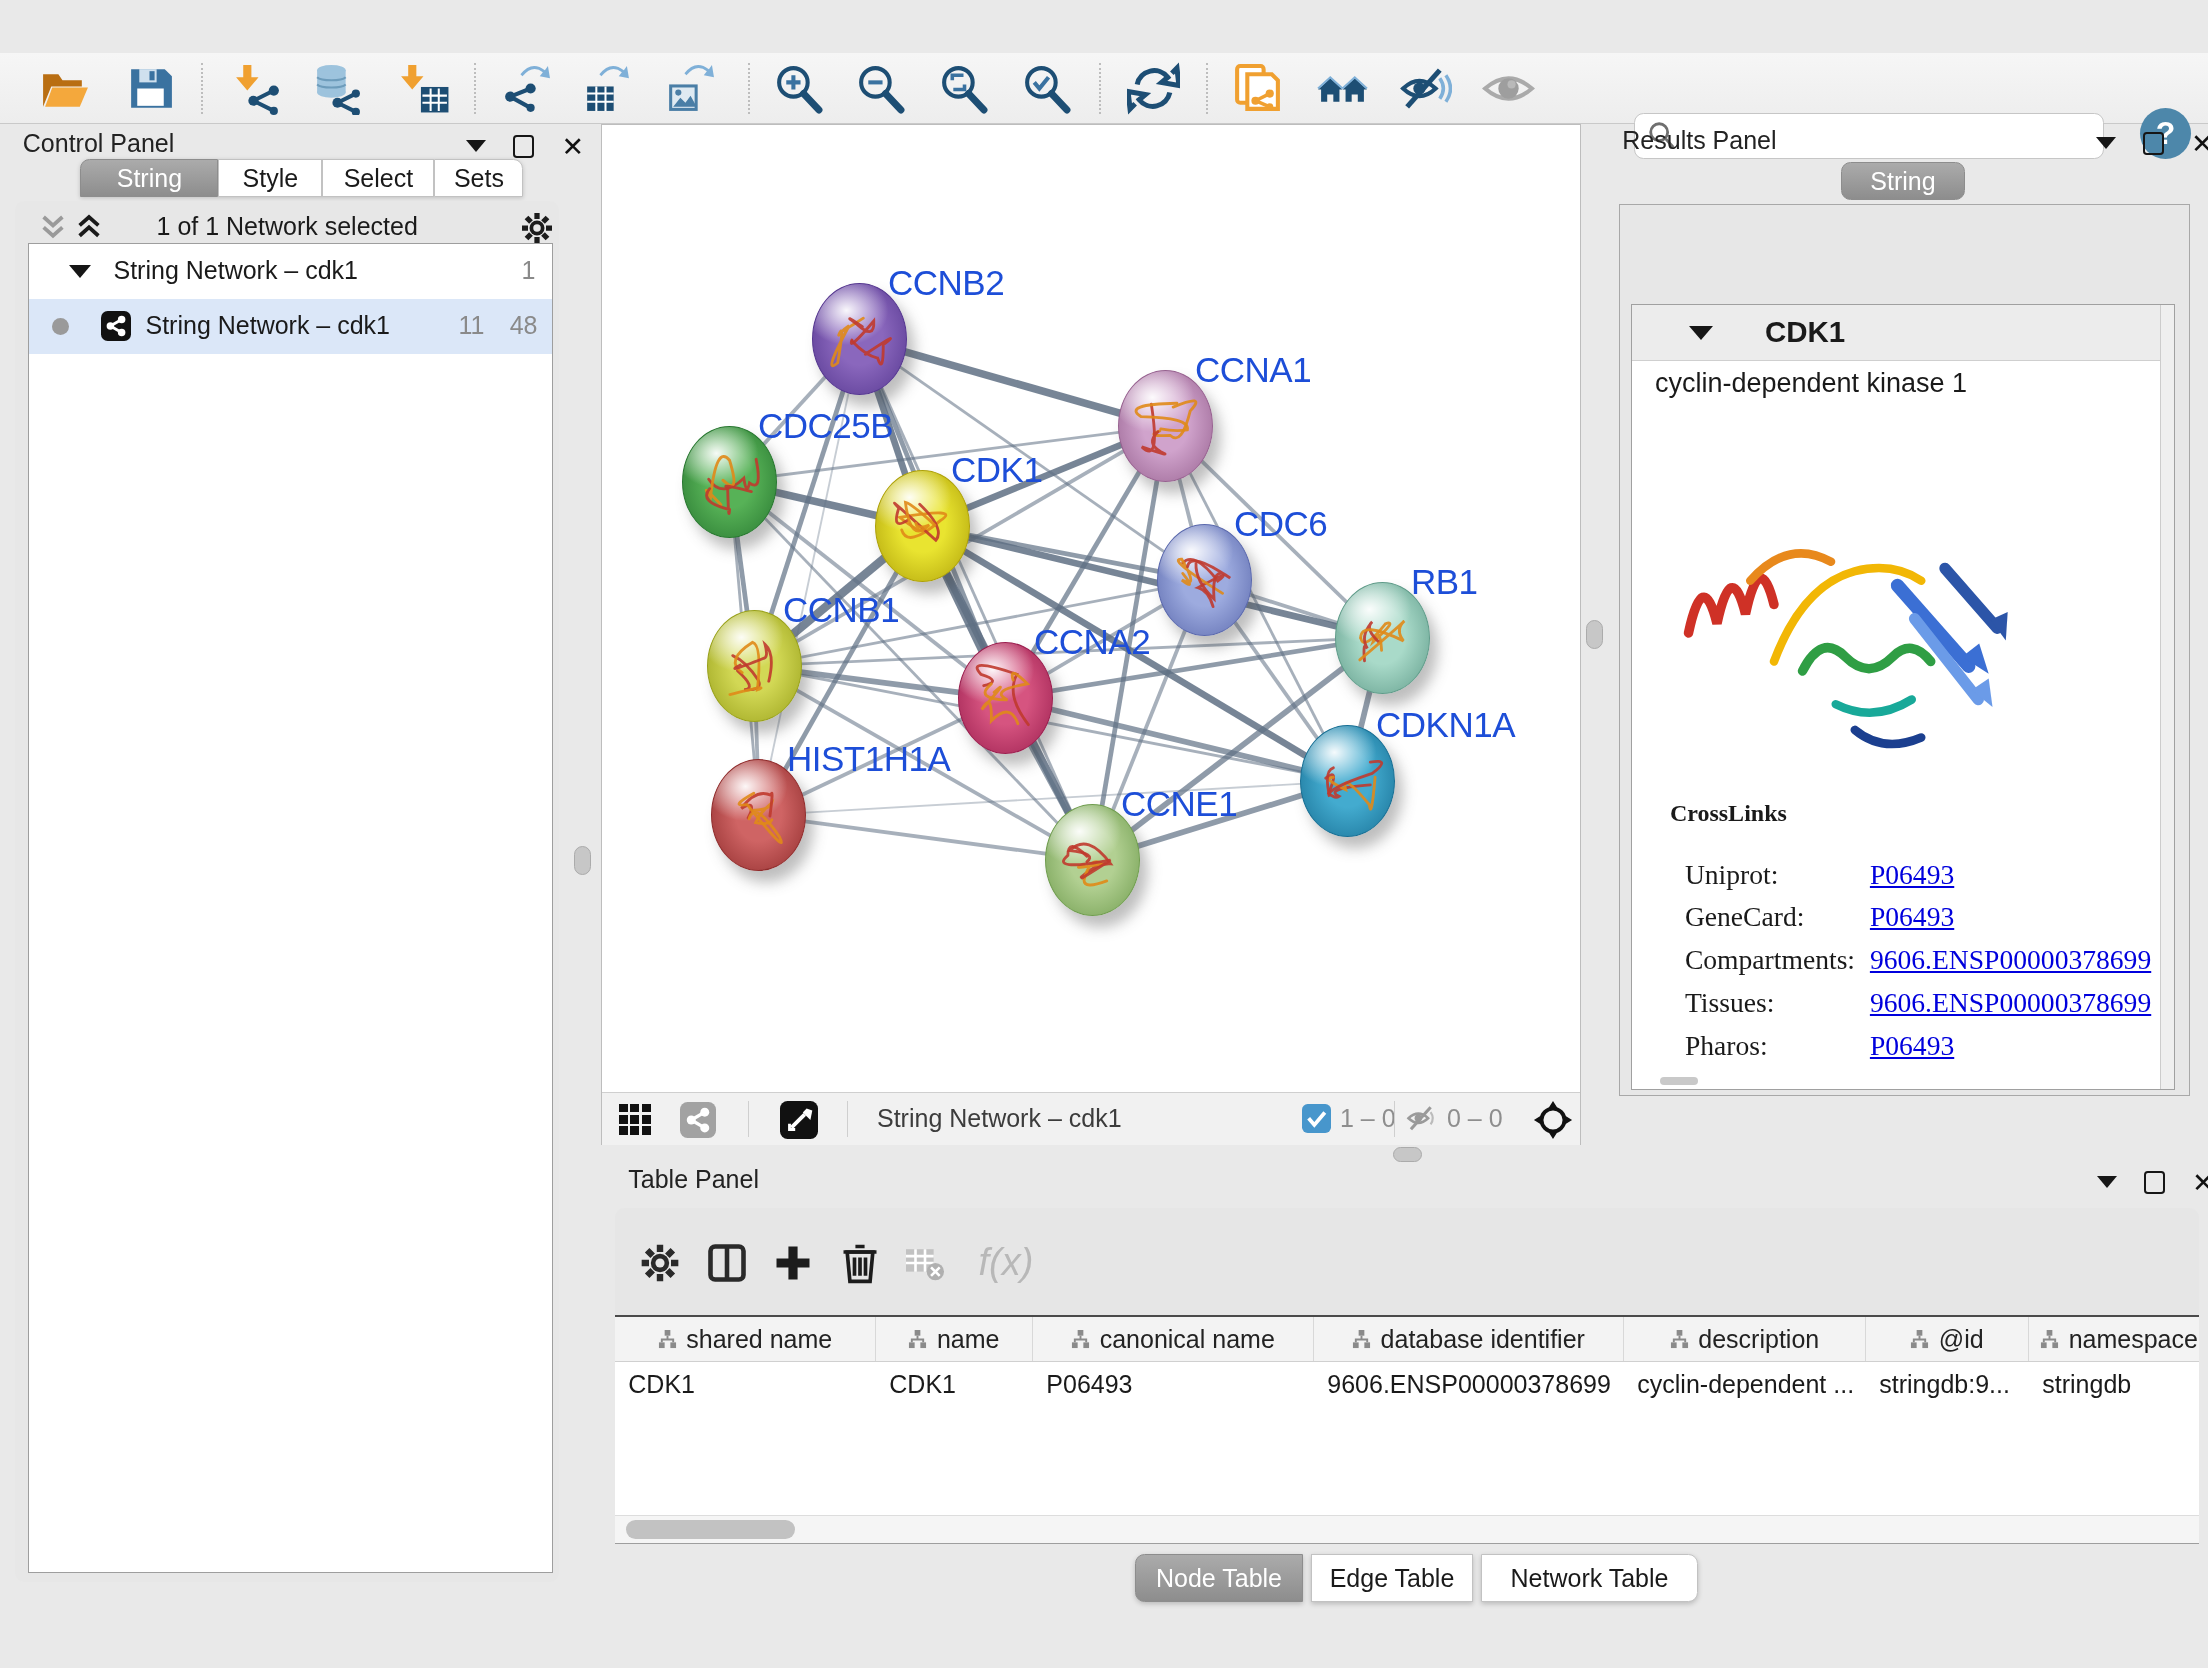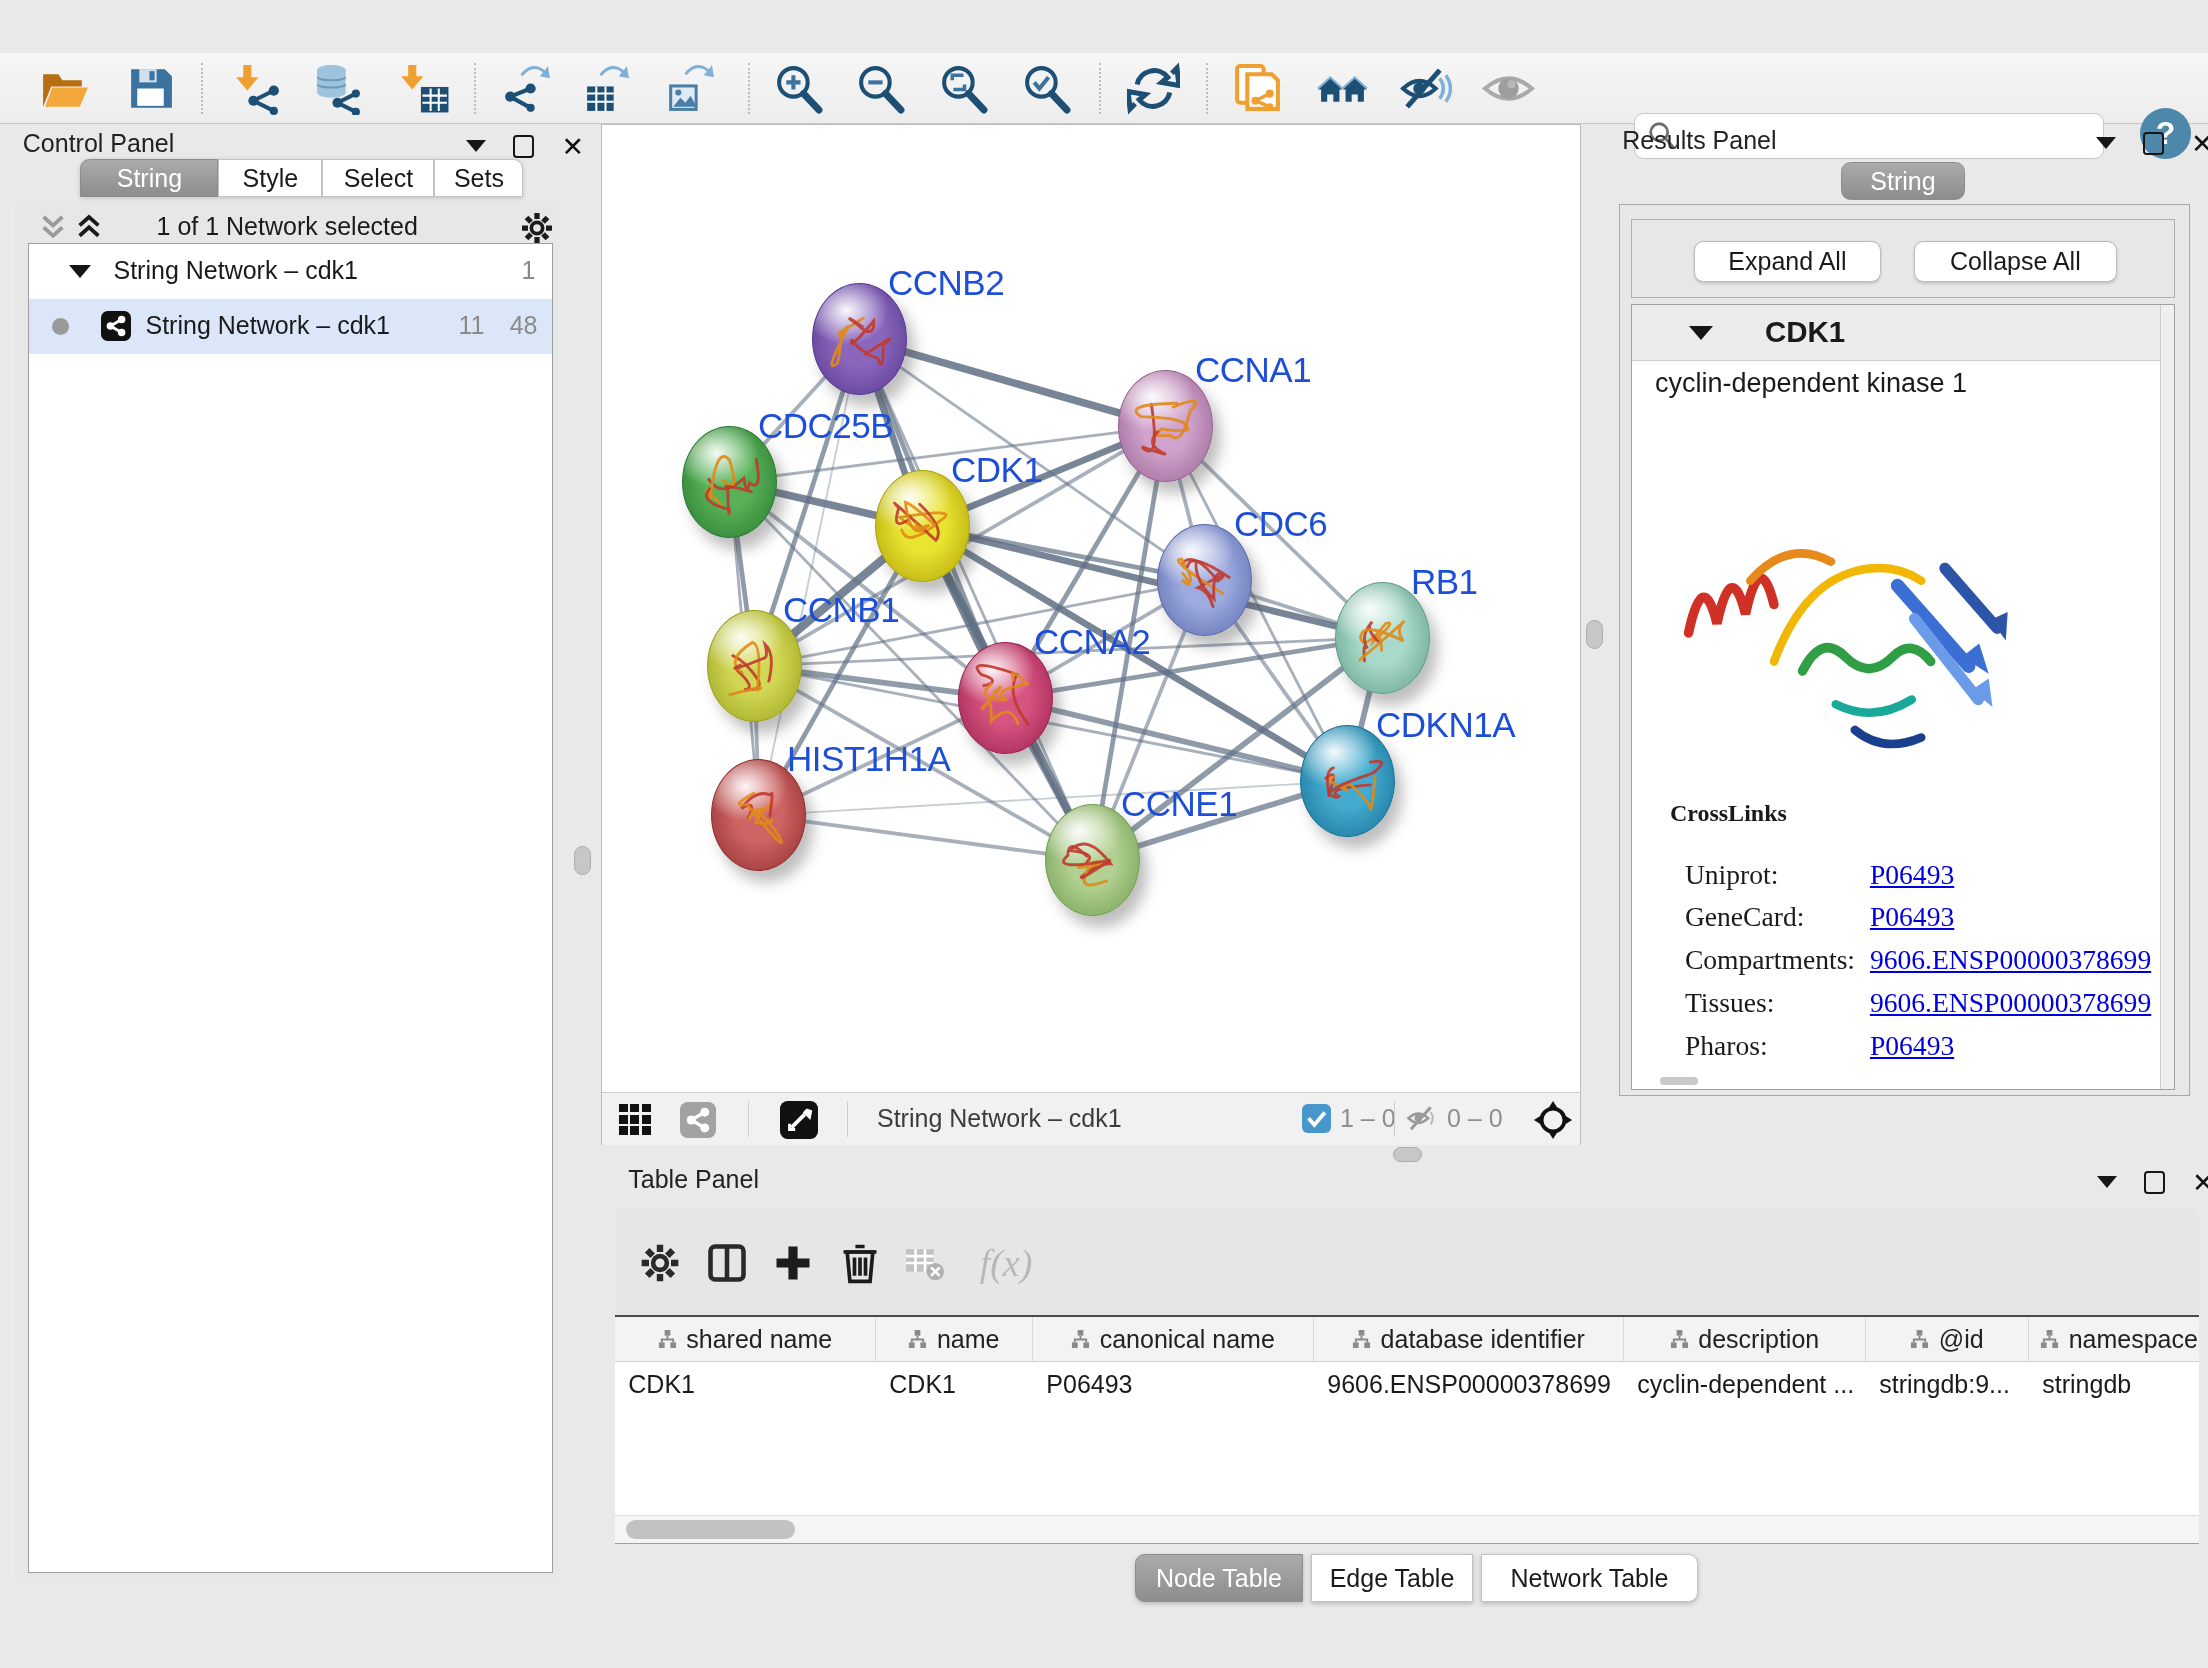--- a/index.html
+++ b/index.html
@@ -72,21 +72,21 @@
   #rp-cross{position:absolute;left:38px;top:495px;font-family:"Liberation Serif",serif;font-size:24px;font-weight:bold;}
   .cl-row{position:absolute;left:53px;width:476px;height:43px;font-family:"Liberation Serif",serif;font-size:27.6px;}
   .cl-label{position:absolute;left:0;}
   .cl-value{position:absolute;left:185px;color:#0000dd;text-decoration:underline;}
   #rp-scroll{position:absolute;right:0;top:0;bottom:0;width:13.3px;background:#efefef;border-left:1px solid #ccc;}
   #rp-nub{position:absolute;left:28.5px;bottom:3.8px;width:38px;height:8.6px;background:#c9c9c9;border-radius:4.8px;}
   
   #table-panel{position:absolute;left:615px;top:1163px;width:1584px;height:380px;}
   #tp-toolbar{position:absolute;left:0;top:45px;width:1584px;height:109px;background:#e6e6e6;border-radius:9.5px 9.5px 0 0;}
   .tp-icon{position:absolute;top:27px;width:55px;height:55px;display:flex;align-items:center;justify-content:center;}
-  #tp-fx{font-family:Liberation Serif, serif;font-style:italic;font-size:38px;color:#b8b8b8;}
+  #tp-fx{font-family:Liberation Sans, sans-serif;font-style:italic;font-size:38px;color:#b8b8b8;}
   #tp-table{position:absolute;left:0;top:152px;width:1584px;height:200px;background:#fff;
             border-top:2.9px solid #4a4a4a;overflow:hidden;}
   #tp-header{position:absolute;left:0;top:0;height:44px;display:flex;background:#f3f3f3;border-bottom:1px solid #d0d0d0;}
   .th{display:flex;align-items:center;justify-content:center;gap:9.5px;font-size:25px;color:#222;
       border-right:1px solid #d8d8d8;box-sizing:border-box;height:44px;}
   #tp-row{position:absolute;left:0;top:44px;height:46px;display:flex;}
   .td{display:flex;align-items:center;font-size:25px;padding-left:13.3px;box-sizing:border-box;height:46px;white-space:nowrap;overflow:hidden;}
   #tp-hscroll{position:absolute;left:0;top:352px;width:1584px;height:27px;background:#f5f5f5;border-top:1px solid #ddd;border-bottom:1.9px solid #9e9e9e;}
   #tp-thumb{position:absolute;left:11.4px;top:3.8px;width:169px;height:19px;background:#c2c2c2;border-radius:9.5px;}
   #tp-tabs{position:absolute;left:1127px;top:1554px;display:flex;filter:drop-shadow(0 2.9px 2.9px rgba(0,0,0,.2));}
@@ -530,28 +530,20 @@
     <div class="pane-title" style="left:13.3px;top:1.9px">Results Panel</div>
     <div class="pane-controls" style="left:487px;top:7.6px">
       <div class="tri-down"></div>
       <div class="maxbox"></div>
       <div class="closex">✕</div>
     </div>
     <div class="tab sel" style="position:absolute;left:232px;top:38px;width:124px;border-radius:9.5px">
         <span>String</span>
       </div>
     <div id="rp-outer">
-      <div id="rp-btnbox">
-        <div class="rp-btn" style="left:62px;width:185px">
-            <span>Expand All</span>
-          </div>
-        <div class="rp-btn" style="left:282px;width:201px">
-            <span>Collapse All</span>
-          </div>
-      </div>
       <div id="rp-entry">
         <div id="rp-entry-header">
           <div style="position:absolute;left:57px;top:21px;width:0;height:0;border-left:12.4px solid transparent;border-right:12.4px solid transparent;border-top:14.3px solid #161616"></div>
           <span id="rp-entry-name">CDK1</span>
         </div>
         <div id="rp-desc">cyclin-dependent kinase 1</div>
         <svg id="rp-protein" width="380" height="304" viewBox="0 0 400 320">
           <g fill="none" stroke-linecap="round">
             <path d="M30 160 q15 -70 30 -10 q15 -70 30 -10 q15 -70 30 -10" stroke="#cf3126" stroke-width="10"></path>
             <path d="M95 105 q40 -45 85 -20" stroke="#e8891c" stroke-width="9"></path>

